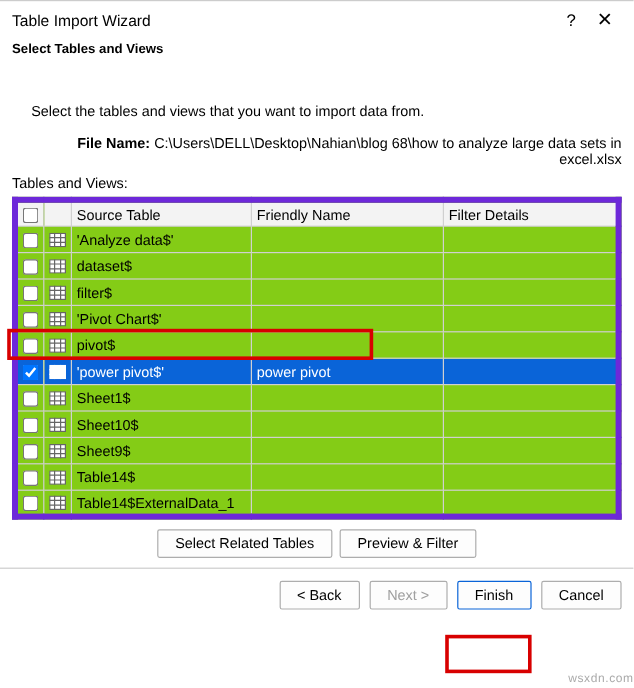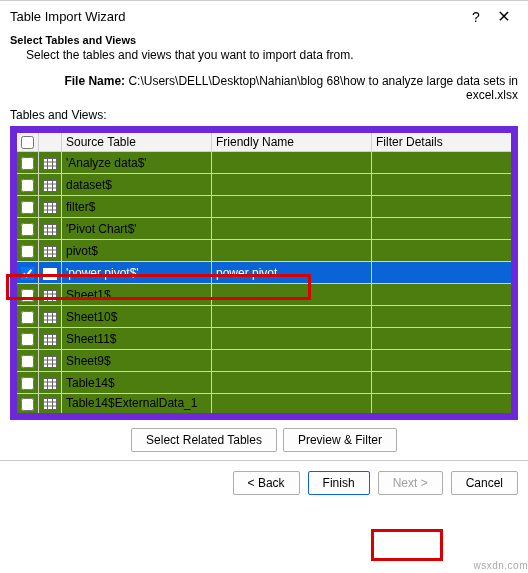--- a/index.html
+++ b/index.html
@@ -25,32 +25,32 @@
     width: 28px;
     text-align: center;
     font-size: 14px;
     cursor: pointer;
   }
   .titlebar .close { font-size: 16px; }
   .header {
     padding: 4px 10px 8px 10px;
   }
   .header .htitle { font-weight: bold; font-size: 11px; }
-  .header .hdesc { padding-left: 16px; padding-top: 2px; }
+  .header .hdesc { padding-left: 16px; padding-top: 2px; margin-top: 37px; }
   .body {
     padding: 4px 10px 0 10px;
   }
   .filerow { padding-bottom: 6px; text-align: right; }
   .filerow .lbl { font-weight: bold; }
   .tablelbl { padding-bottom: 4px; }
   .grid {
-    border: 7px solid #6d28d9;
+    border: 5px solid #6d28d9;
     border-collapse: collapse;
     width: 100%;
-    background: #4d7c0f;
+    background: #84cc16;
   }
   .grid th, .grid td {
     border: 1px solid #d0d0d0;
     padding: 2px 4px;
     text-align: left;
     font-weight: normal;
     height: 22px;
     vertical-align: middle;
     white-space: nowrap;
     overflow: hidden;
@@ -278,33 +278,20 @@
         </tr>
         <tr>
           <td class="col-chk"><input type="checkbox" style=""></td>
           <td class="col-icon"><span class="tbl-icon"><svg width="14" height="12">
                 <rect x="0.5" y="0.5" width="13" height="11" fill="#fff" stroke="#666"></rect>
                 <line x1="0" y1="4" x2="14" y2="4" stroke="#666"></line>
                 <line x1="0" y1="8" x2="14" y2="8" stroke="#666"></line>
                 <line x1="4.5" y1="0" x2="4.5" y2="12" stroke="#666"></line>
                 <line x1="9.5" y1="0" x2="9.5" y2="12" stroke="#666"></line>
               </svg></span></td>
-          <td>Sheet11$</td>
-          <td></td>
-          <td></td>
-        </tr>
-        <tr>
-          <td class="col-chk"><input type="checkbox" style=""></td>
-          <td class="col-icon"><span class="tbl-icon"><svg width="14" height="12">
-                <rect x="0.5" y="0.5" width="13" height="11" fill="#fff" stroke="#666"></rect>
-                <line x1="0" y1="4" x2="14" y2="4" stroke="#666"></line>
-                <line x1="0" y1="8" x2="14" y2="8" stroke="#666"></line>
-                <line x1="4.5" y1="0" x2="4.5" y2="12" stroke="#666"></line>
-                <line x1="9.5" y1="0" x2="9.5" y2="12" stroke="#666"></line>
-              </svg></span></td>
           <td>Sheet9$</td>
           <td></td>
           <td></td>
         </tr>
         <tr>
           <td class="col-chk"><input type="checkbox" style=""></td>
           <td class="col-icon"><span class="tbl-icon"><svg width="14" height="12">
                 <rect x="0.5" y="0.5" width="13" height="11" fill="#fff" stroke="#666"></rect>
                 <line x1="0" y1="4" x2="14" y2="4" stroke="#666"></line>
                 <line x1="0" y1="8" x2="14" y2="8" stroke="#666"></line>
@@ -334,20 +321,20 @@
 
 <div class="midbtns">
   <button class="win">Select Related Tables</button>
   <button class="win">Preview &amp; Filter</button>
 </div>
 
 <div class="footer-line"></div>
 
 <div class="footer">
   <button class="win">&lt; Back</button>
+  <button class="win disabled">Next &gt;</button>
   <button class="win primary">Finish</button>
-  <button class="win disabled">Next &gt;</button>
   <button class="win">Cancel</button>
 </div>
 
 <div class="highlight-row"></div>
 <div class="highlight-btn"></div>
 <div class="watermark">wsxdn.com</div>
 
 </body></html>

